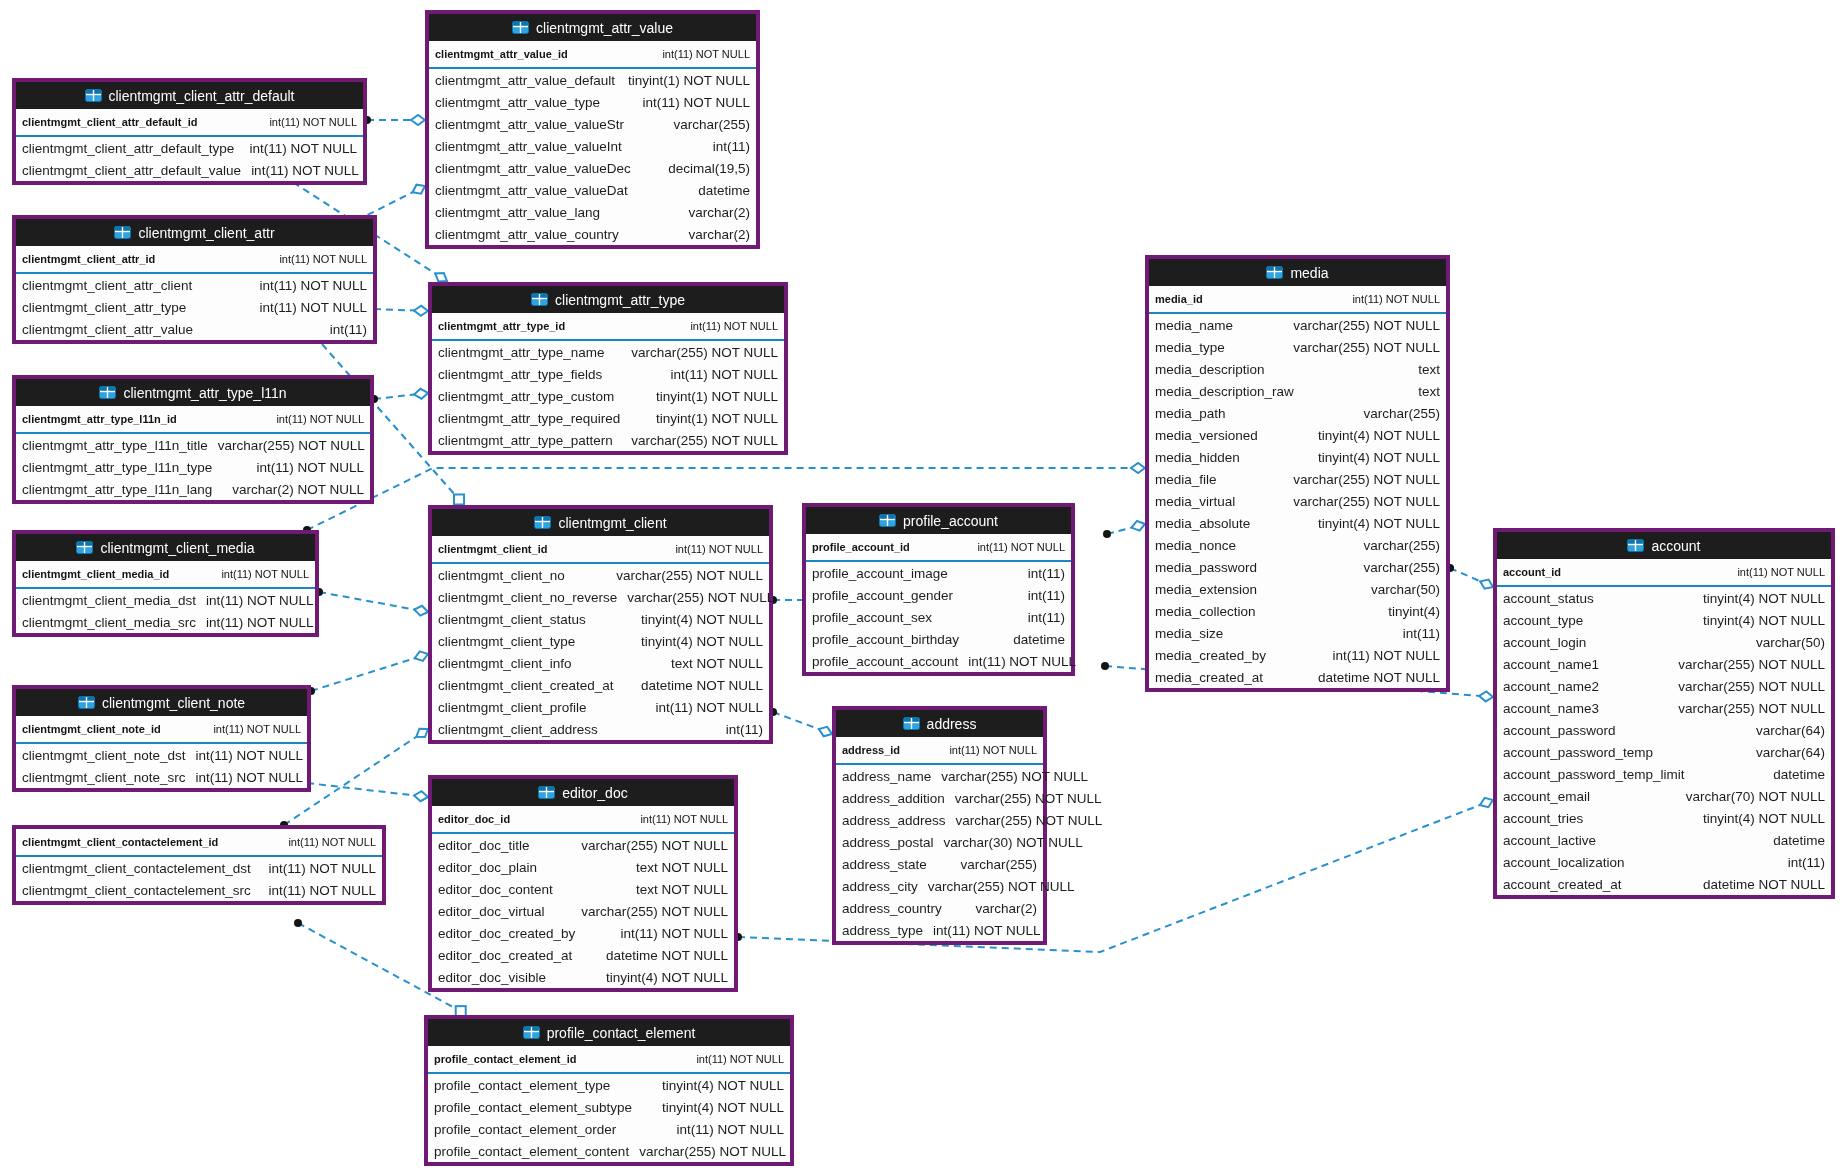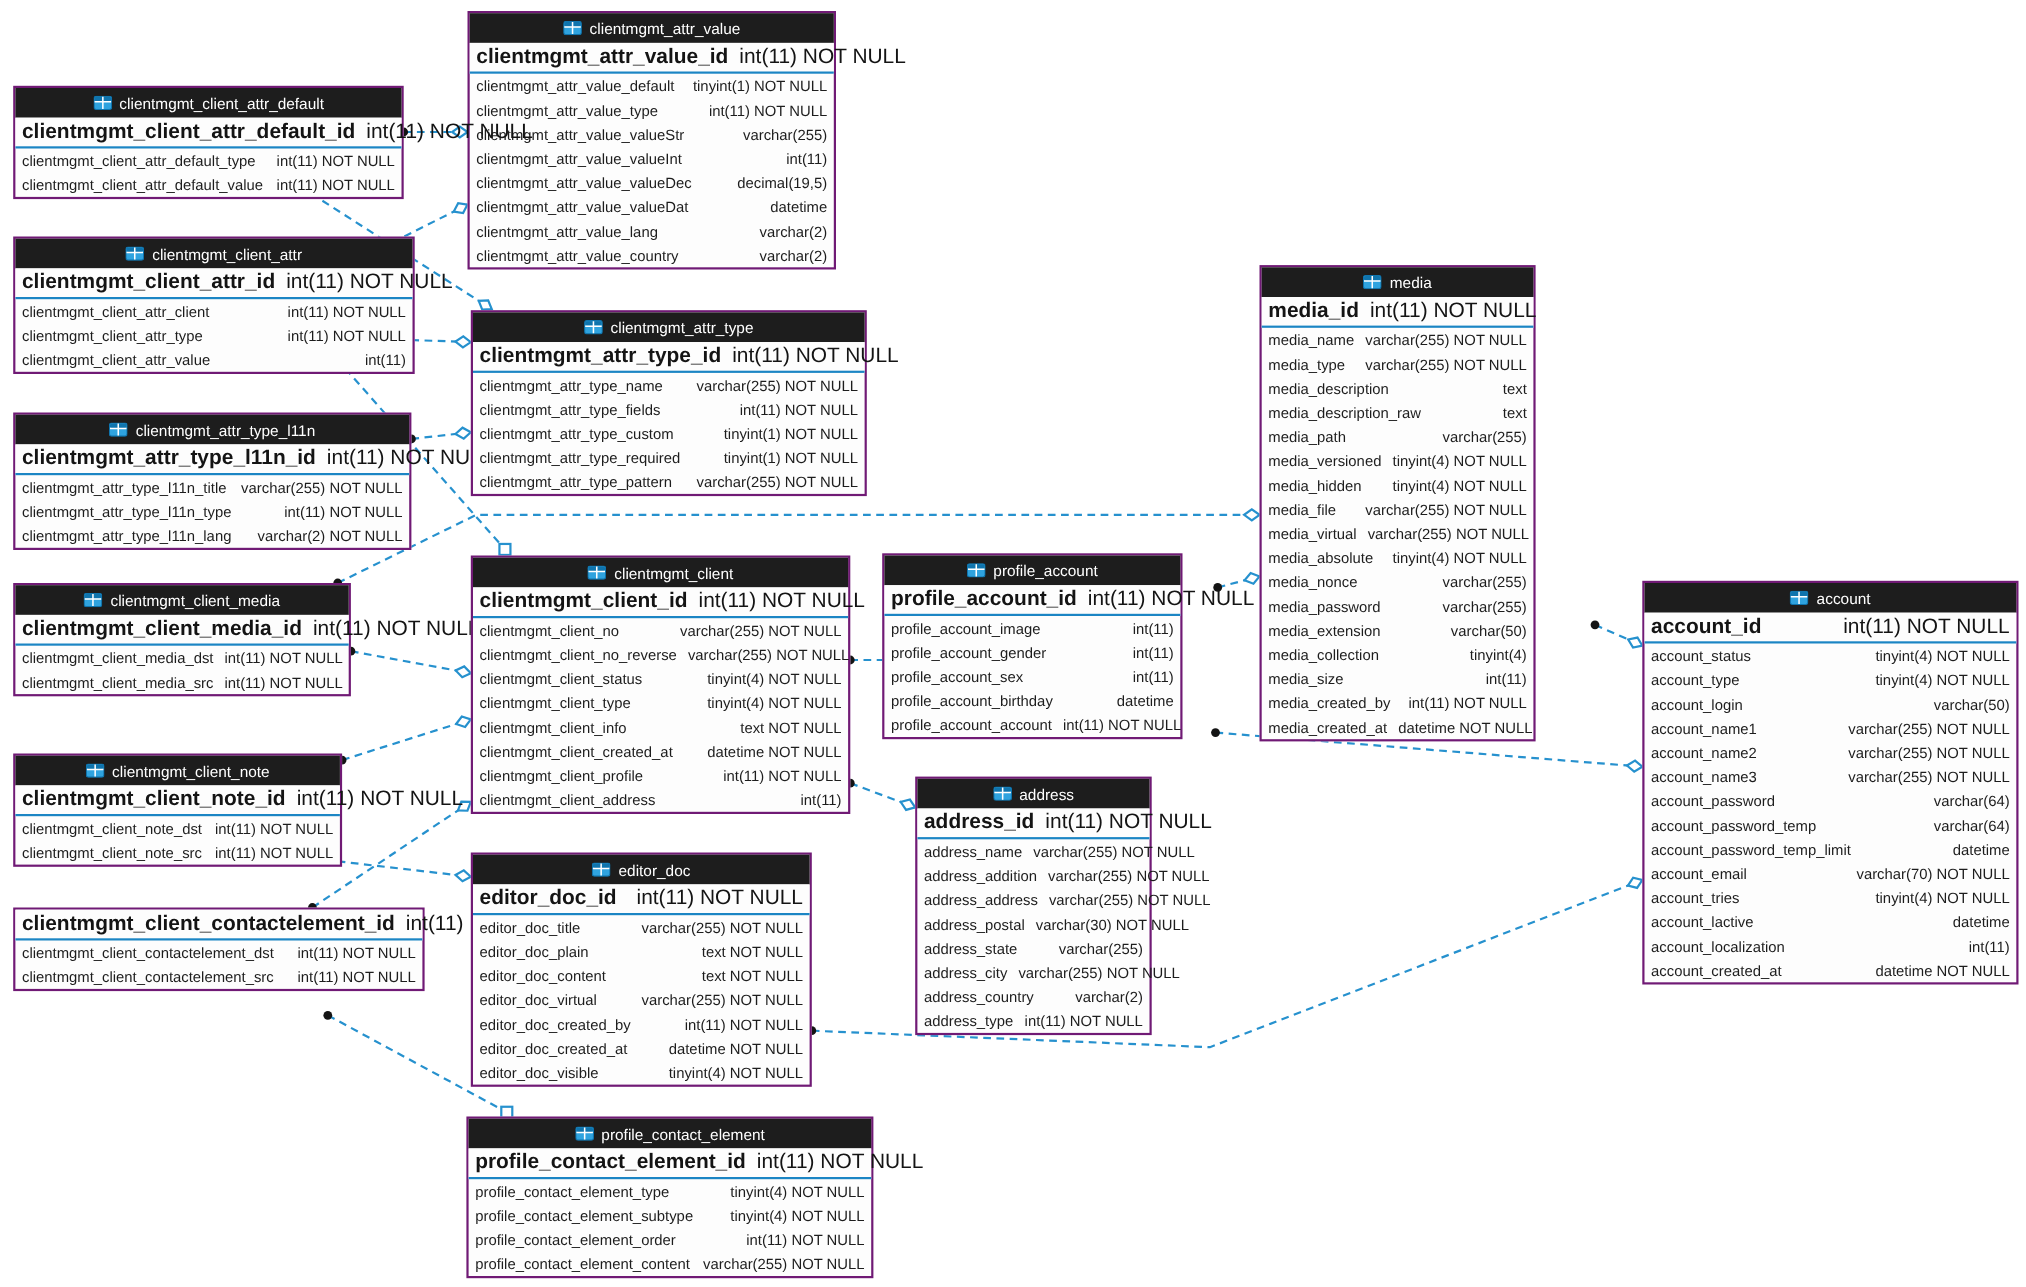--- a/index.html
+++ b/index.html
@@ -1,24 +1,24 @@
 <!DOCTYPE html>
 <html><head>
 <meta charset="utf-8">
 <style>
   html,body{margin:0;padding:0;background:#ffffff;}
   #canvas{position:relative;width:1842px;height:1170px;background:#ffffff;overflow:hidden;
           font-family:"Liberation Sans", sans-serif;}
   #rel-layer{position:absolute;left:0;top:0;z-index:1;}
-  .db-table{position:absolute;z-index:2;border:2px solid #701a75;background:#fdfdfd;box-sizing:border-box;}
+  .db-table{position:absolute;z-index:2;border:4px solid #701a75;background:#fdfdfd;box-sizing:border-box;}
   .db-table-header{height:27px;background:#1d1d1d;color:#fff;display:flex;align-items:center;
                    justify-content:center;gap:7px;font-size:14px;white-space:nowrap;overflow:hidden;}
   .tbl-icon{display:inline-block;flex:0 0 auto;}
   .pk-row{height:26px;border-bottom:2px solid #1b85c4;display:flex;align-items:center;
-          justify-content:space-between;padding:0 6px;font-size:19px;color:#141414;background:#fdfdfd;white-space:nowrap;}
+          justify-content:space-between;padding:0 6px;font-size:11px;color:#141414;background:#fdfdfd;white-space:nowrap;}
   .pk-row .fname{font-weight:bold;}
   .field-row{height:22px;display:flex;align-items:center;justify-content:space-between;
              padding:0 6px;font-size:13.5px;color:#1d1d1d;white-space:nowrap;}
   .fname{margin-right:10px;}
   .ftype{margin-left:auto;text-align:right;}
 </style>
 </head>
 <body>
 
 <div id="canvas">
@@ -529,21 +529,21 @@
       </div>
       <div class="field-row">
         <span class="fname">address_country</span>
         <span class="ftype">varchar(2)</span>
       </div>
       <div class="field-row">
         <span class="fname">address_type</span>
         <span class="ftype">int(11) NOT NULL</span>
       </div>
     </div>
-    <div class="db-table" style="left: 1145px; top: 241px; width: 251px;">
+    <div class="db-table" style="left: 1145px; top: 255px; width: 305px;">
       <div class="db-table-header">
         <svg class="tbl-icon" width="17" height="13" viewBox="0 0 17 13">
           <rect x="0.5" y="0.5" width="16" height="12" rx="2" fill="#2fa3df" stroke="#0f74ad"></rect>
           <rect x="1" y="1" width="15" height="4" rx="1.5" fill="#0f74ad"></rect>
           <line x1="1" y1="5.5" x2="16" y2="5.5" stroke="#ffffff" stroke-width="1.4"></line>
           <line x1="8.5" y1="1" x2="8.5" y2="12" stroke="#ffffff" stroke-width="1.4"></line>
         </svg>
         <span>media</span>
       </div>
       <div class="pk-row">

